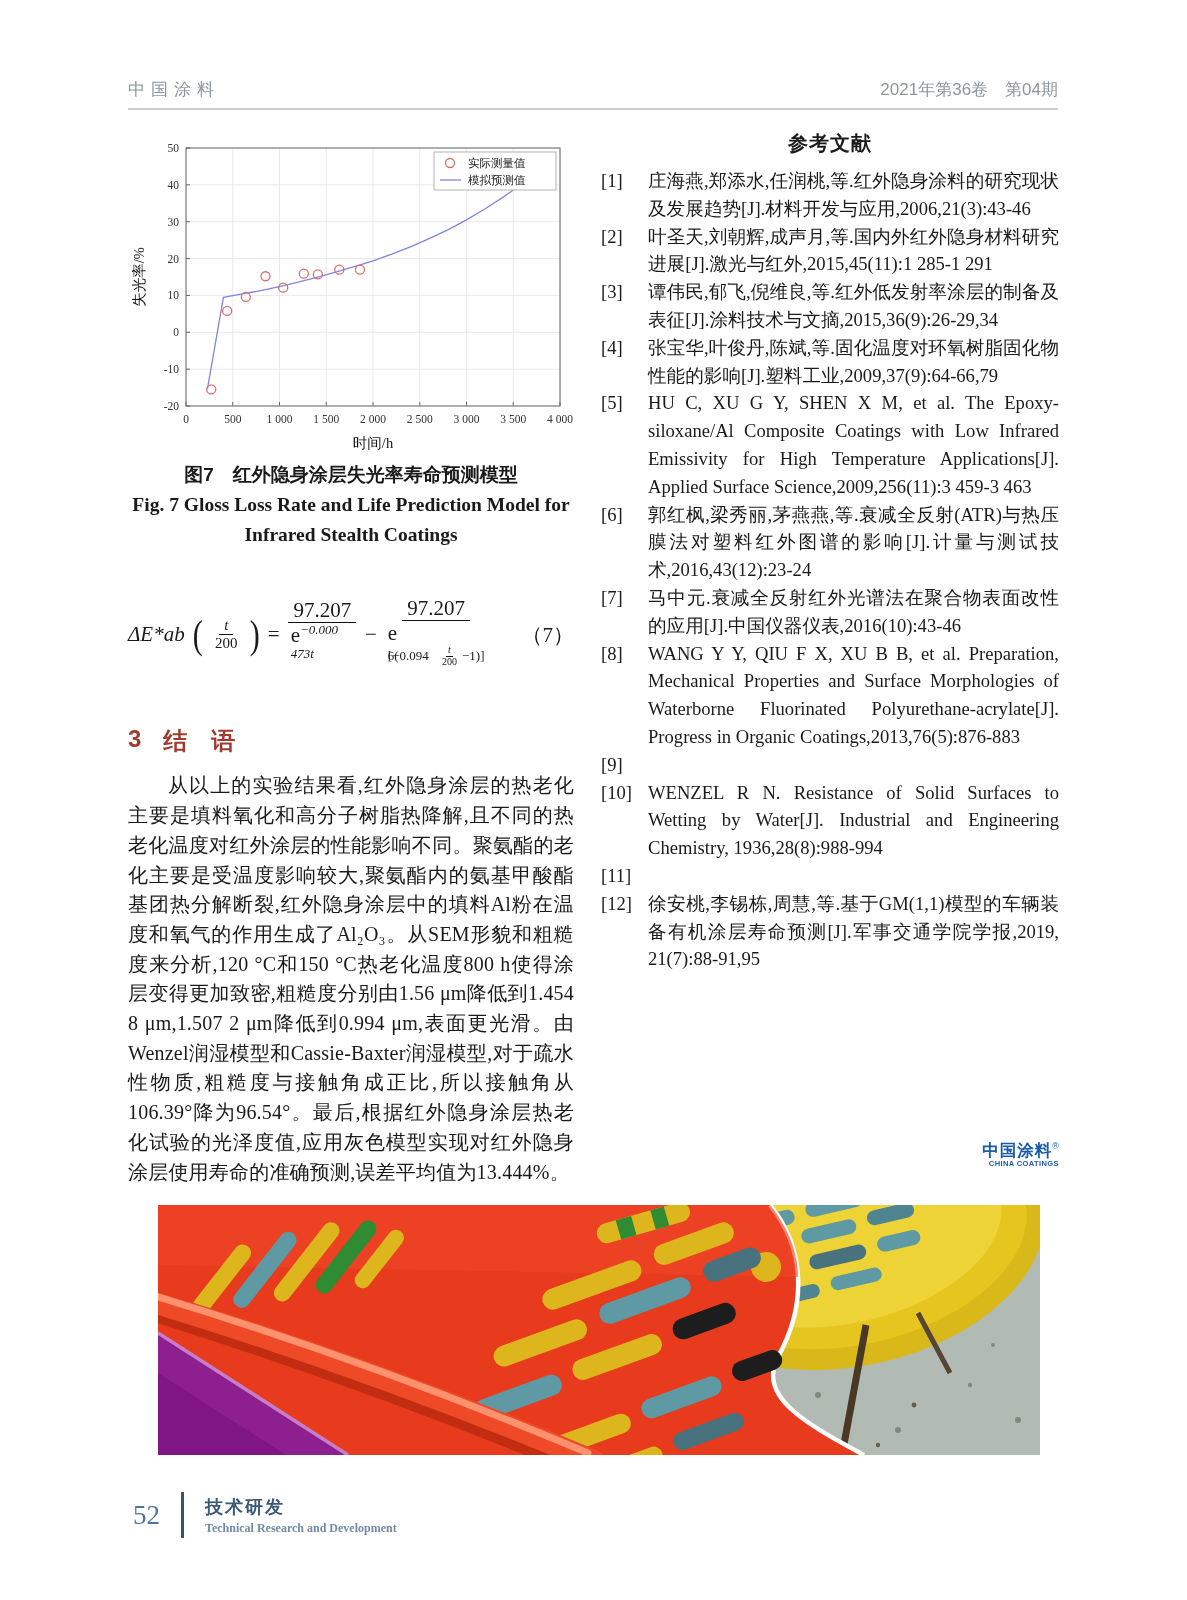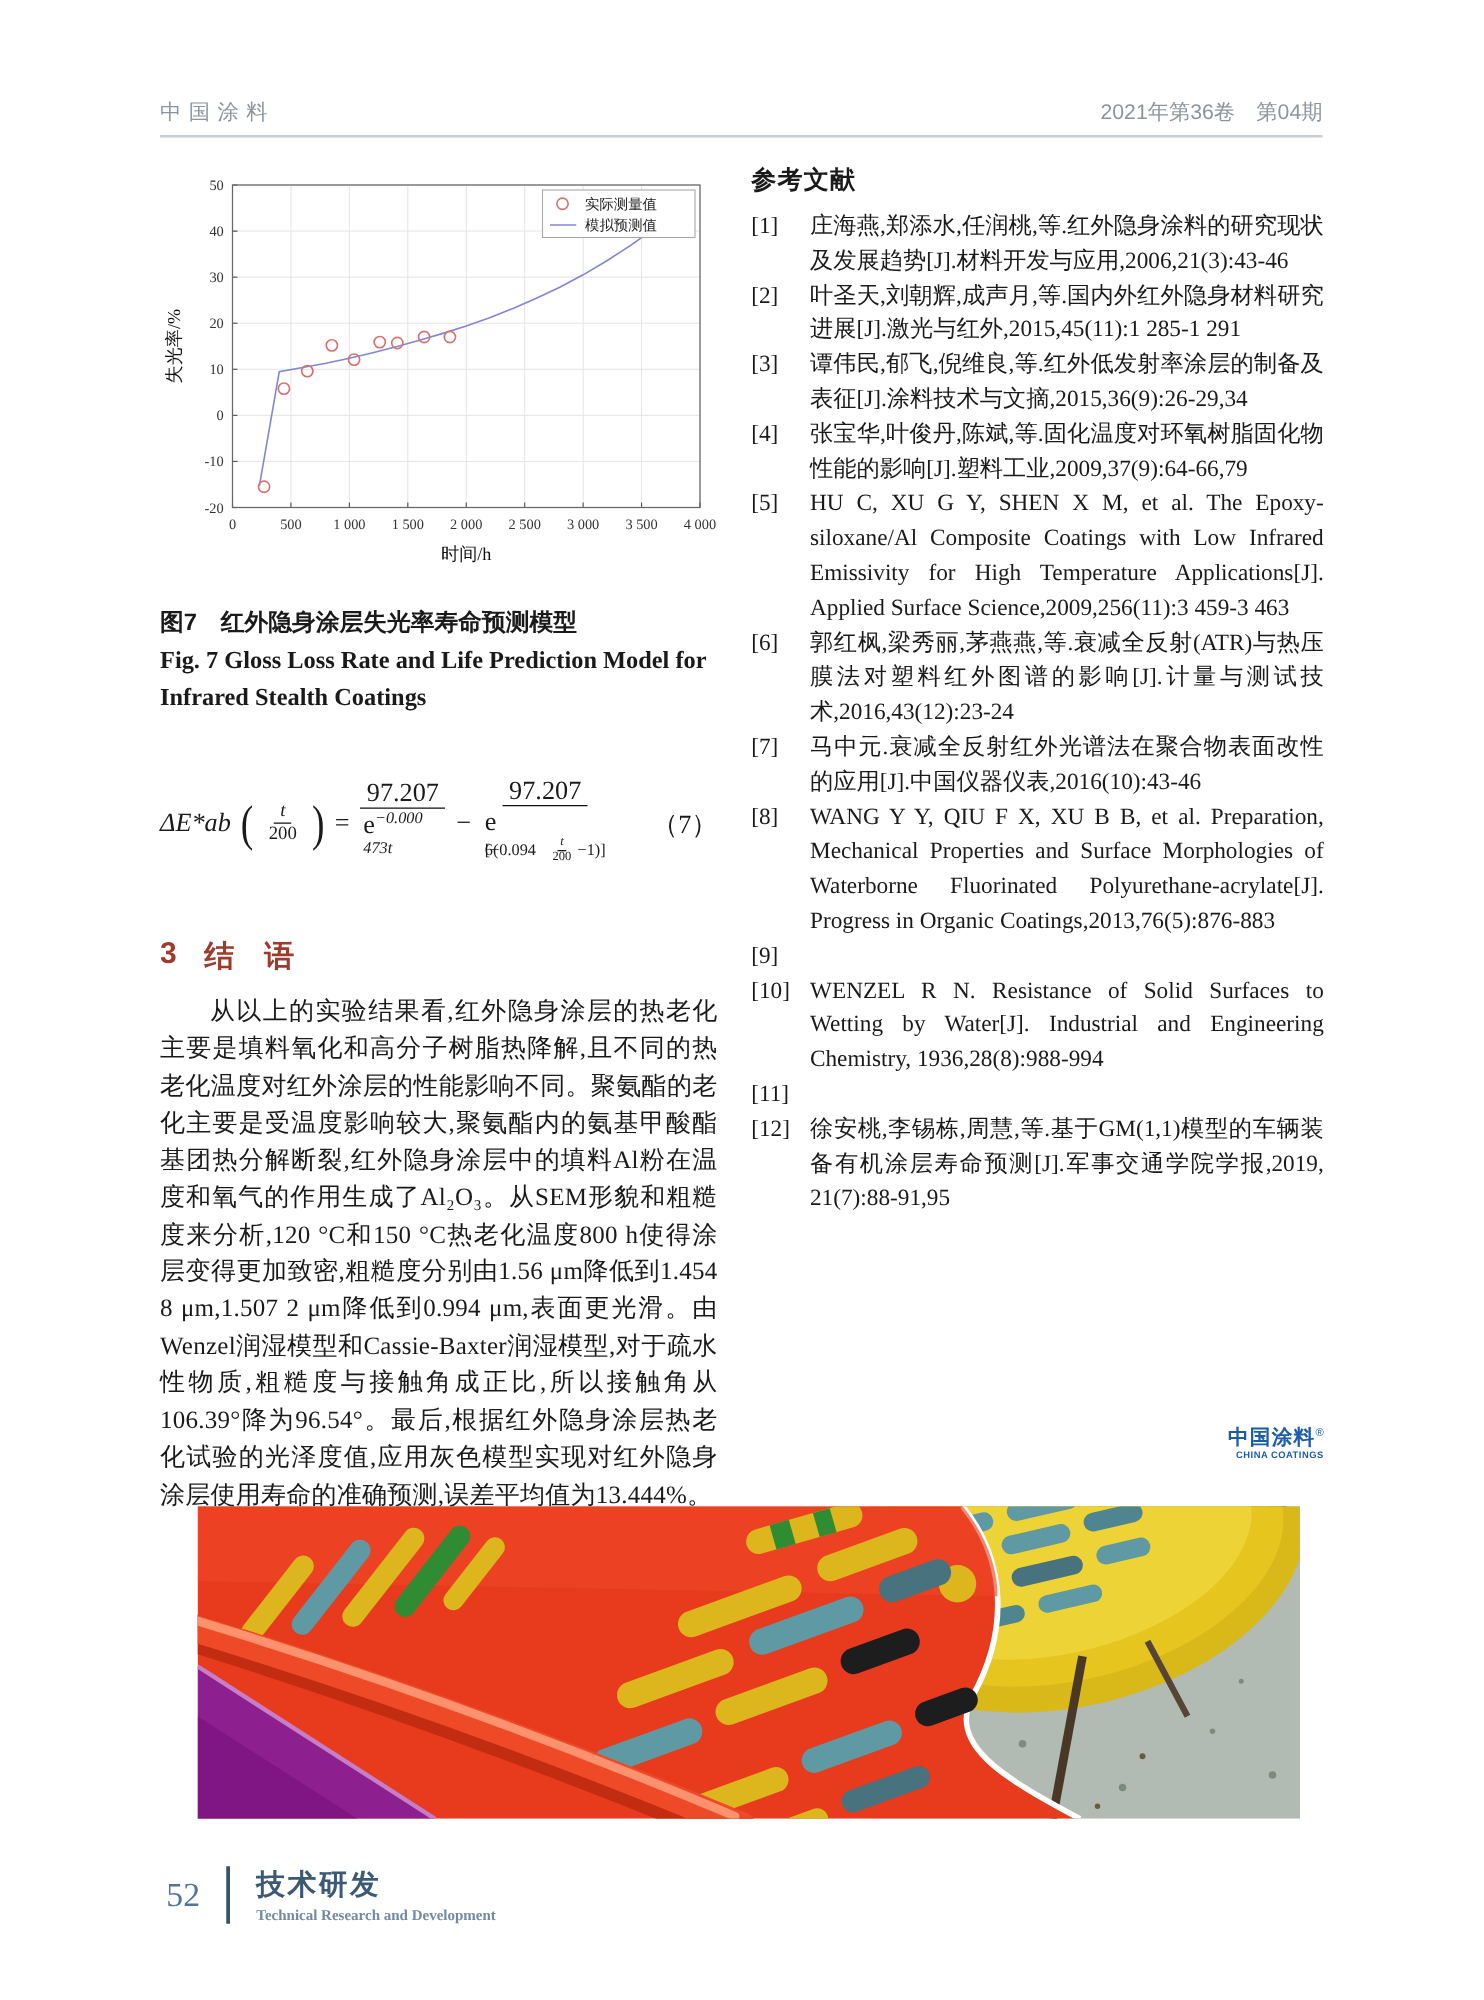--- a/index.html
+++ b/index.html
@@ -15,21 +15,21 @@
     border-bottom:2px solid #c9ced2;
     font-family:"Liberation Sans","DejaVu Sans",sans-serif;
   }
   .pagehead .jname{letter-spacing:6px;}
   
   .col-left{position:absolute;left:128px;top:136px;width:446px;}
   .col-right{position:absolute;left:601px;top:130px;width:458px;}
   
   .chartbox{width:446px;height:322px;}
   
-  .figcap{ margin-top:26px;line-height:30px;}
+  .figcap{ text-align:center;margin-top:2px;line-height:30px;}
   .figcap .zh{font-family:"Liberation Sans","DejaVu Sans",sans-serif;font-weight:bold;font-size:19px;}
   .figcap .en{font-weight:bold;font-size:19.5px;}
   
   .equation{
     margin-top:46px;display:flex;align-items:center;justify-content:flex-start;
     font-size:21px;gap:6px;
   }
   .equation i{font-style:italic;}
   .bigparen{font-size:40px;font-weight:400;transform:scaleX(.75);line-height:0;}
   .frac{display:inline-flex;flex-direction:column;align-items:center;vertical-align:middle;line-height:1.15;}
@@ -45,21 +45,21 @@
   .sec-head{
     margin-top:52px;color:#9e3b2c;font-weight:bold;font-size:24px;
     font-family:"Liberation Sans","DejaVu Sans",sans-serif;display:flex;gap:22px;
   }
   .body-para{
     margin-top:14px;font-size:20px;line-height:29.7px;text-align:justify;
     text-indent:2em;letter-spacing:.2px;
   }
   
   .ref-head{
-    text-align:left;font-weight:bold;font-size:20px;margin-bottom:10px;
+    text-align:center;font-weight:bold;font-size:20px;margin-bottom:10px;
     font-family:"Liberation Sans","DejaVu Sans",sans-serif;letter-spacing:1px;
   }
   .ref{display:flex;font-size:18.6px;line-height:27.8px;}
   .ref .num{width:47px;flex:none;}
   .ref .txt{flex:1;text-align:justify;}
   
   .cc-logo{
     position:absolute;left:967px;top:1142px;width:92px;text-align:right;
     color:#1b5cab;font-family:"Liberation Sans","DejaVu Sans",sans-serif;line-height:1.05;
   }
@@ -70,21 +70,21 @@
   .photo{position:absolute;left:158px;top:1205px;width:882px;height:250px;overflow:hidden;}
   
   .pagefoot{
     position:absolute;left:133px;top:1492px;display:flex;align-items:center;gap:21px;
   }
   .pagefoot .pno{font-size:27px;color:#4f74a0;}
   .pagefoot .bar{width:3px;height:46px;background:#33556e;}
   .pagefoot .sec{display:flex;flex-direction:column;justify-content:center;}
   .pagefoot .sec .zh{
     font-family:"Liberation Sans","DejaVu Sans",sans-serif;
-    font-weight:bold;font-size:23px;color:#3c5a76;letter-spacing:2px;
+    font-weight:bold;font-size:18px;color:#3c5a76;letter-spacing:2px;
   }
   .pagefoot .sec .en{font-size:12px;font-weight:bold;color:#718aa5;margin-top:2px;}
 </style>
 </head>
 <body>
 
 <div class="pagehead">
   <span class="jname">中国涂料</span>
   <span>2021年第36卷　第04期</span>
 </div>

